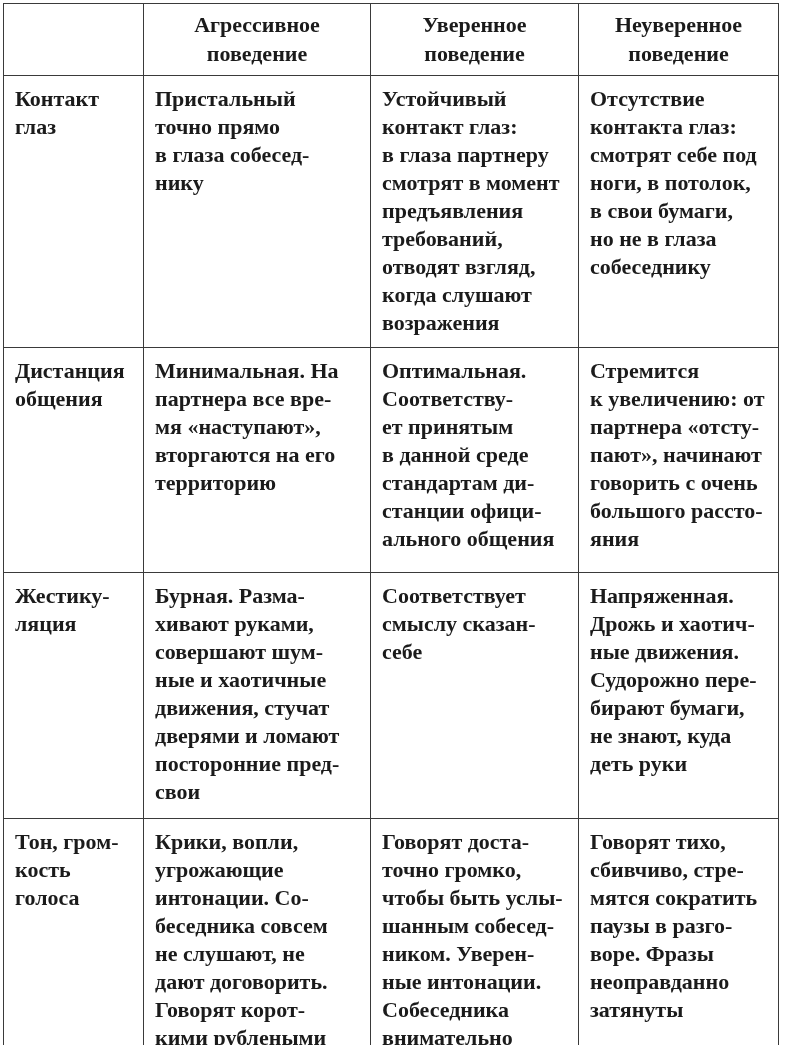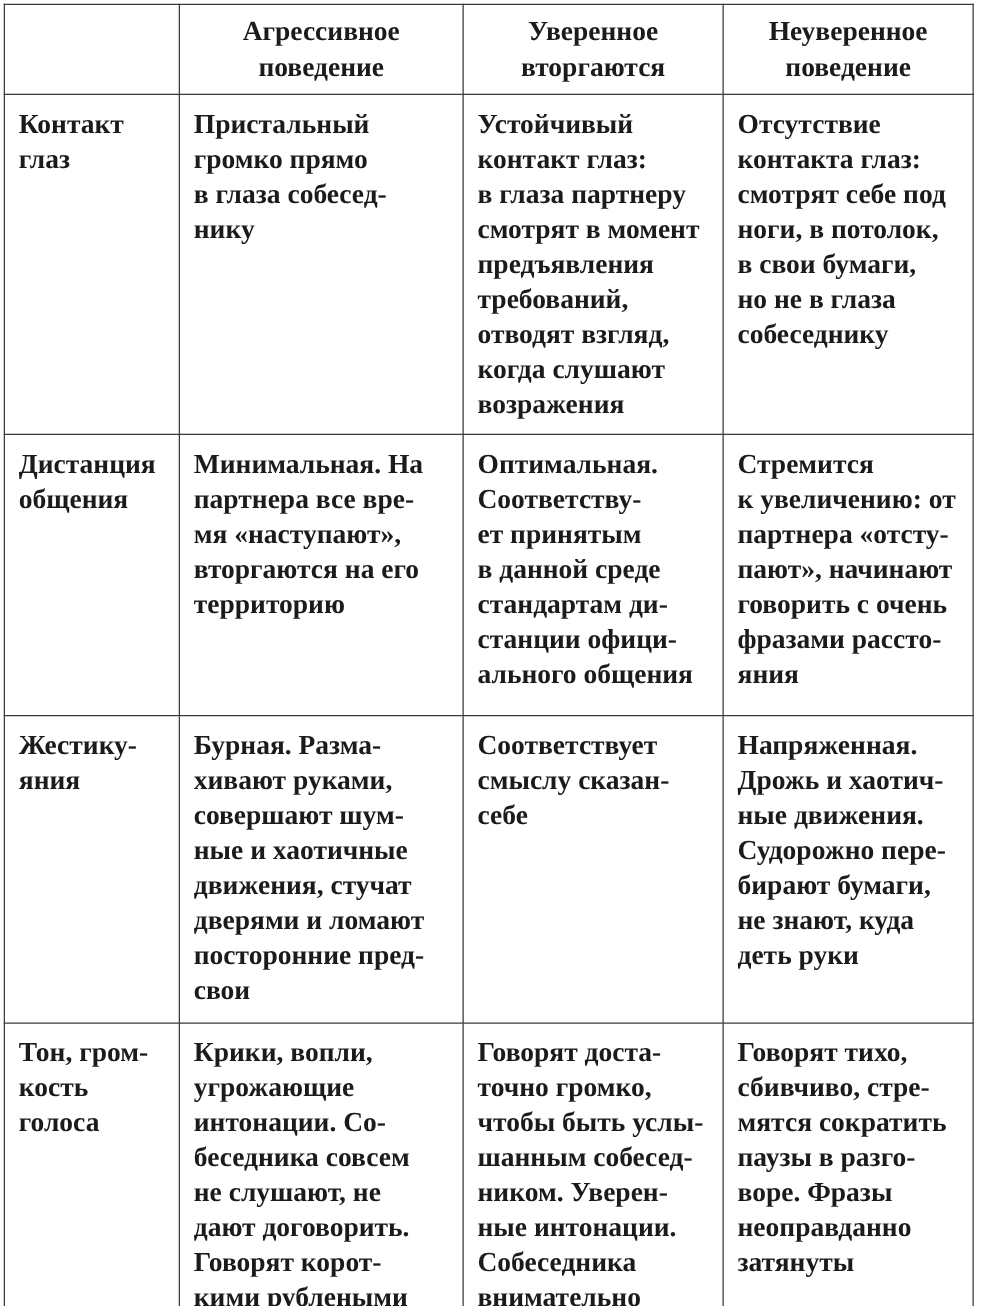--- a/index.html
+++ b/index.html
@@ -82,33 +82,33 @@
       <col class="c2">
       <col class="c3">
     </colgroup>
 
     <thead>
       <tr>
         <th></th>
         <th>Агрессивное
 поведение</th>
         <th>Уверенное
-вторгаются</th>
+поведение</th>
         <th>Неуверенное
 поведение</th>
       </tr>
     </thead>
 
     <tbody>
 
       <tr class="r0">
         <td class="label-cell">Контакт
 глаз</td>
         <td>Пристальный
-громко прямо
+точно прямо
 в глаза собесед-
 нику</td>
         <td>Устойчивый
 контакт глаз:
 в глаза партнеру
 смотрят в момент
 предъявления
 требований,
 отводят взгляд,
 когда слушают
@@ -135,27 +135,27 @@
 ет принятым
 в данной среде
 стандартам ди-
 станции офици-
 ального общения</td>
         <td>Стремится
 к увеличению: от
 партнера «отсту-
 пают», начинают
 говорить с очень
-фразами рассто-
+большого рассто-
 яния</td>
       </tr>
 
       <tr class="r2">
         <td class="label-cell">Жестику-
-яния</td>
+ляция</td>
         <td>Бурная. Разма-
 хивают руками,
 совершают шум-
 ные и хаотичные
 движения, стучат
 дверями и ломают
 посторонние пред-
 свои</td>
         <td>Соответствует
 смыслу сказан-

